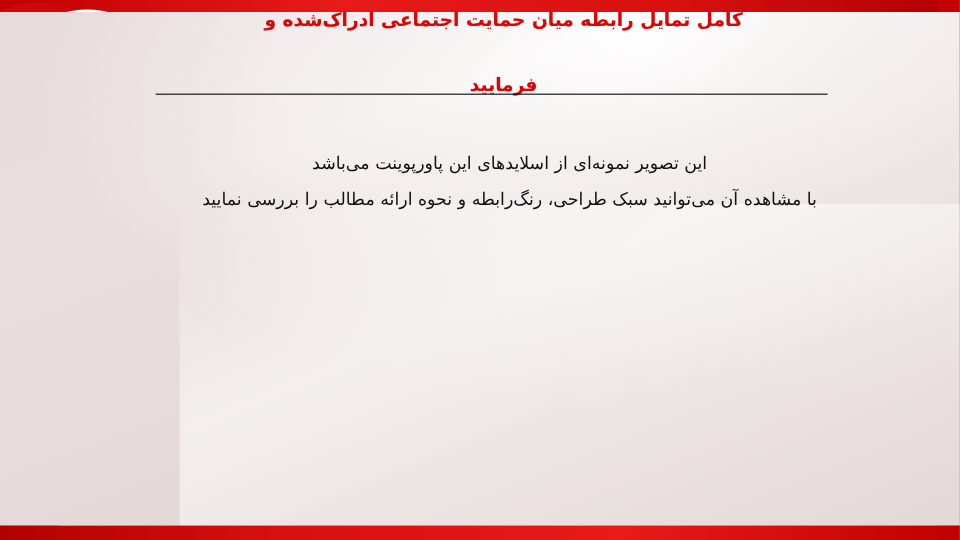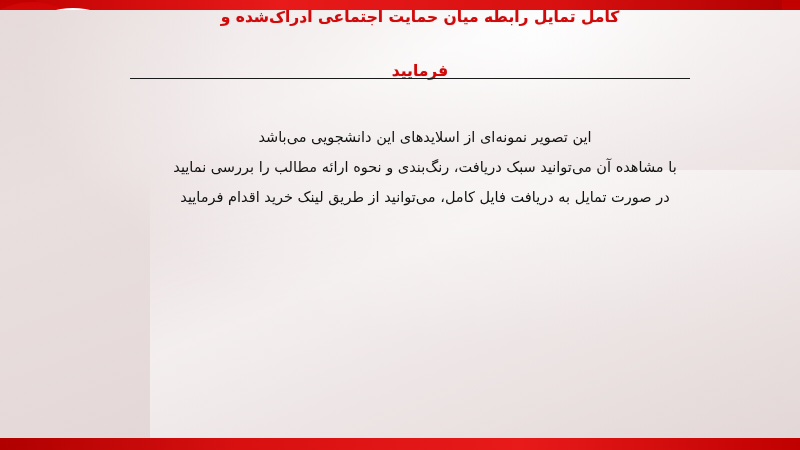--- a/index.html
+++ b/index.html
@@ -169,19 +169,18 @@
 
     <div class="title">
       <span class="title-line">کامل تمایل رابطه میان حمایت اجتماعی ادراک‌شده و</span><br>
       <br>
       <span class="title-line">فرمایید</span>
     </div>
 
     <div class="title-rule"></div>
 
     <div class="body-text">
-      <span class="body-line">این تصویر نمونه‌ای از اسلایدهای این دانشجویی می‌باشد</span>
-      <span class="body-line">با مشاهده آن می‌توانید سبک دریافت، رنگ‌بندی و نحوه ارائه مطالب را بررسی نمایید</span>
-      <span class="body-line">در صورت تمایل به دریافت فایل کامل، می‌توانید از طریق لینک خرید اقدام فرمایید</span>
+      <span class="body-line">این تصویر نمونه‌ای از اسلایدهای این پاورپوینت می‌باشد</span>
+      <span class="body-line">با مشاهده آن می‌توانید سبک طراحی، رنگ‌رابطه و نحوه ارائه مطالب را بررسی نمایید</span>
     </div>
 
   </div>
 </div>
 
 </body></html>

